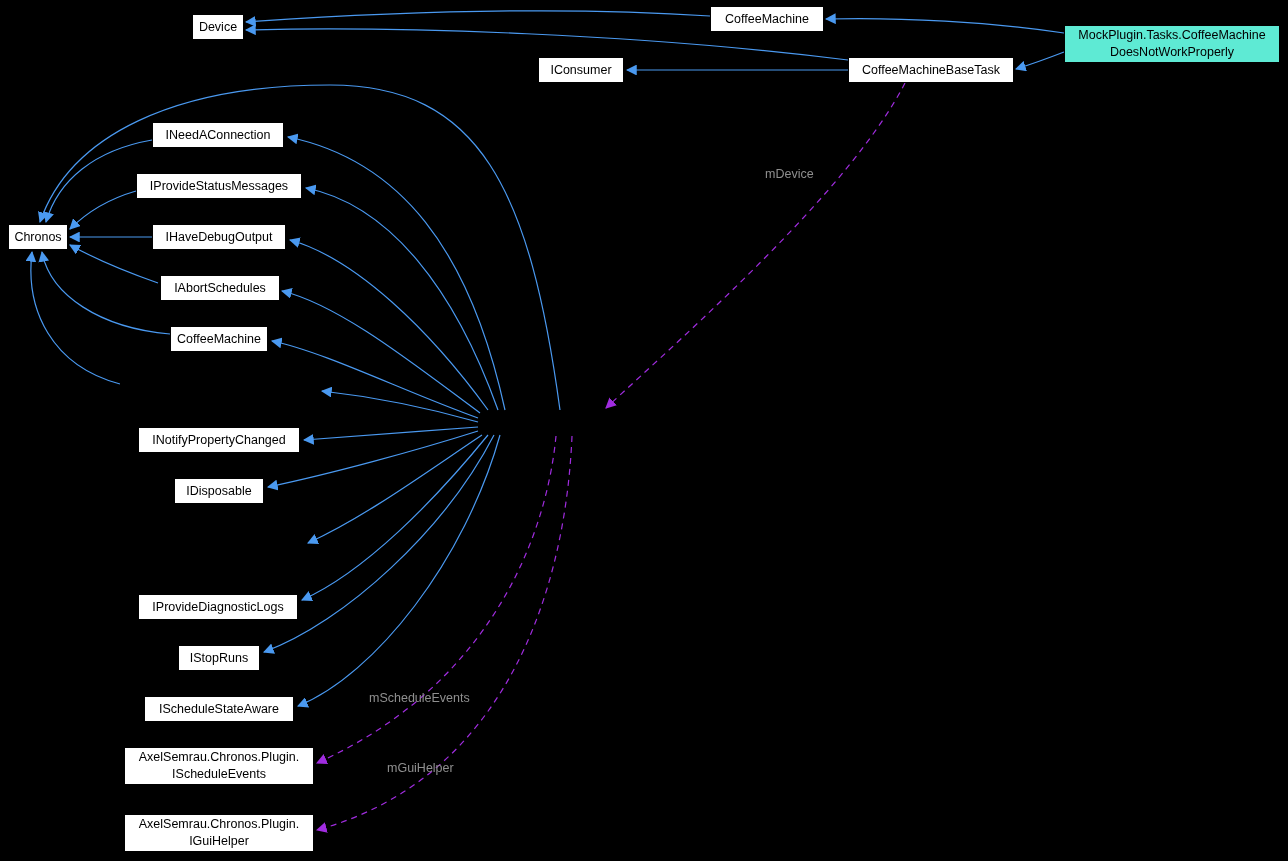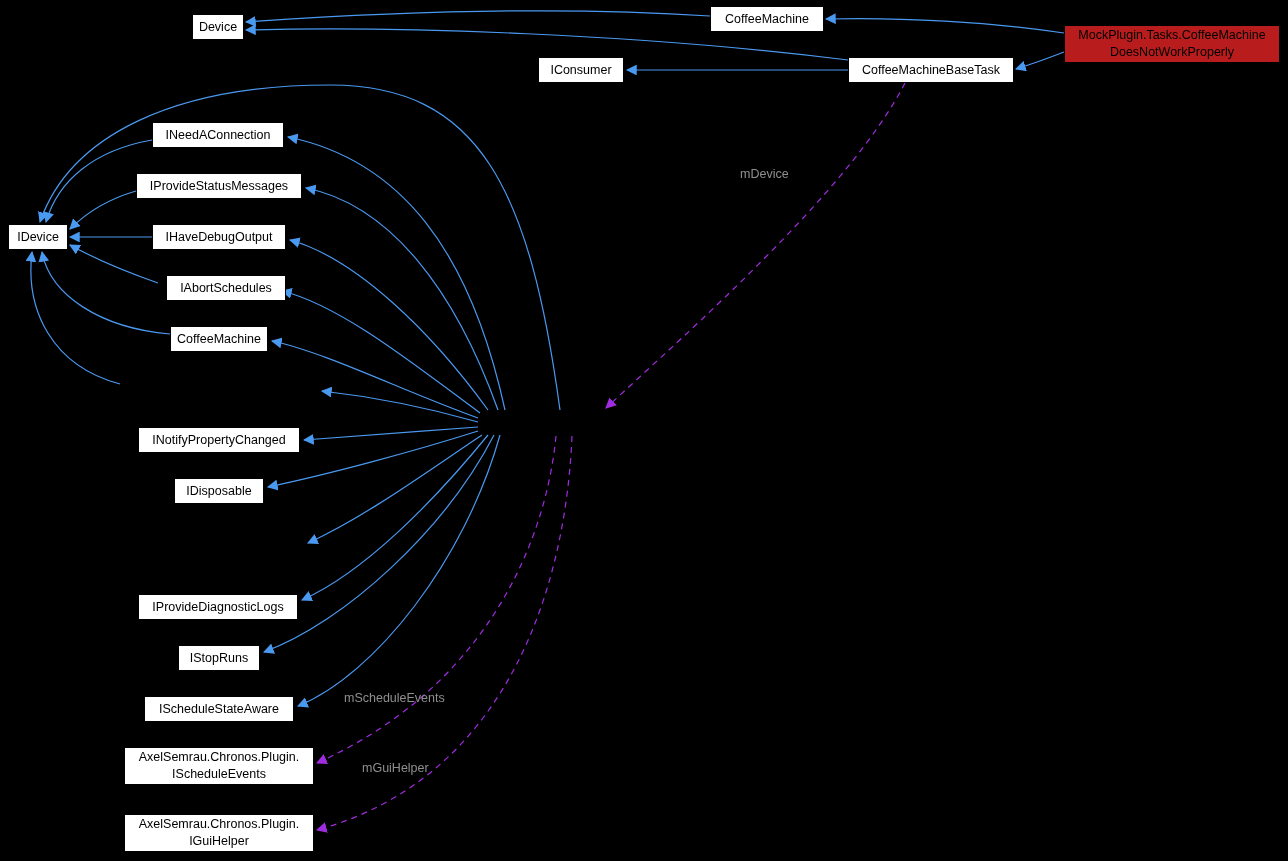--- a/index.html
+++ b/index.html
@@ -33,29 +33,30 @@
     line-height: 1.35;
     display: flex;
     align-items: center;
     justify-content: center;
     text-align: center;
     white-space: pre-line;
     z-index: 2;
     cursor: pointer;
   }
   .node.gray {
-    background: #b91c1c;
+    background: #5eead4;
     cursor: default;
   }
   .edge-label {
     position: absolute;
     color: #8f8f8f;
     font-size: 12.5px;
     z-index: 3;
     white-space: nowrap;
+    margin-left: 25px;
   }
 </style>
 </head>
 <body>
 
 <div id="canvas">
 
   <svg id="edges" width="1288" height="861" viewBox="0 0 1288 861">
     <defs>
       <marker id="arrow-blue" viewBox="0 0 10 10" refX="9" refY="5" markerWidth="9" markerHeight="9" orient="auto">
@@ -109,23 +110,23 @@
 
   <div class="node" style="left:192px;top:14px;width:52px;height:26px">Device</div>
   <div class="node" style="left:710px;top:6px;width:114px;height:26px">CoffeeMachine</div>
   <div class="node" style="left:538px;top:57px;width:86px;height:26px">IConsumer</div>
   <div class="node" style="left:848px;top:57px;width:166px;height:26px">CoffeeMachineBaseTask</div>
   <div class="node gray" style="left:1064px;top:25px;width:216px;height:38px">MockPlugin.Tasks.CoffeeMachine
 DoesNotWorkProperly</div>
 
   <div class="node" style="left:152px;top:122px;width:132px;height:26px">INeedAConnection</div>
   <div class="node" style="left:136px;top:173px;width:166px;height:26px">IProvideStatusMessages</div>
-  <div class="node" style="left:8px;top:224px;width:60px;height:26px">IDevice</div>
+  <div class="node" style="left:8px;top:224px;width:60px;height:26px">Chronos</div>
   <div class="node" style="left:152px;top:224px;width:134px;height:26px">IHaveDebugOutput</div>
-  <div class="node" style="left:166px;top:275px;width:120px;height:26px">IAbortSchedules</div>
+  <div class="node" style="left:160px;top:275px;width:120px;height:26px">IAbortSchedules</div>
   <div class="node" style="left:170px;top:326px;width:98px;height:26px">CoffeeMachine</div>
   <div class="node" style="left:138px;top:427px;width:162px;height:26px">INotifyPropertyChanged</div>
   <div class="node" style="left:174px;top:478px;width:90px;height:26px">IDisposable</div>
   <div class="node" style="left:138px;top:594px;width:160px;height:26px">IProvideDiagnosticLogs</div>
   <div class="node" style="left:178px;top:645px;width:82px;height:26px">IStopRuns</div>
   <div class="node" style="left:144px;top:696px;width:150px;height:26px">IScheduleStateAware</div>
   <div class="node" style="left:124px;top:747px;width:190px;height:38px">AxelSemrau.Chronos.Plugin.
 IScheduleEvents</div>
   <div class="node" style="left:124px;top:814px;width:190px;height:38px">AxelSemrau.Chronos.Plugin.
 IGuiHelper</div>

